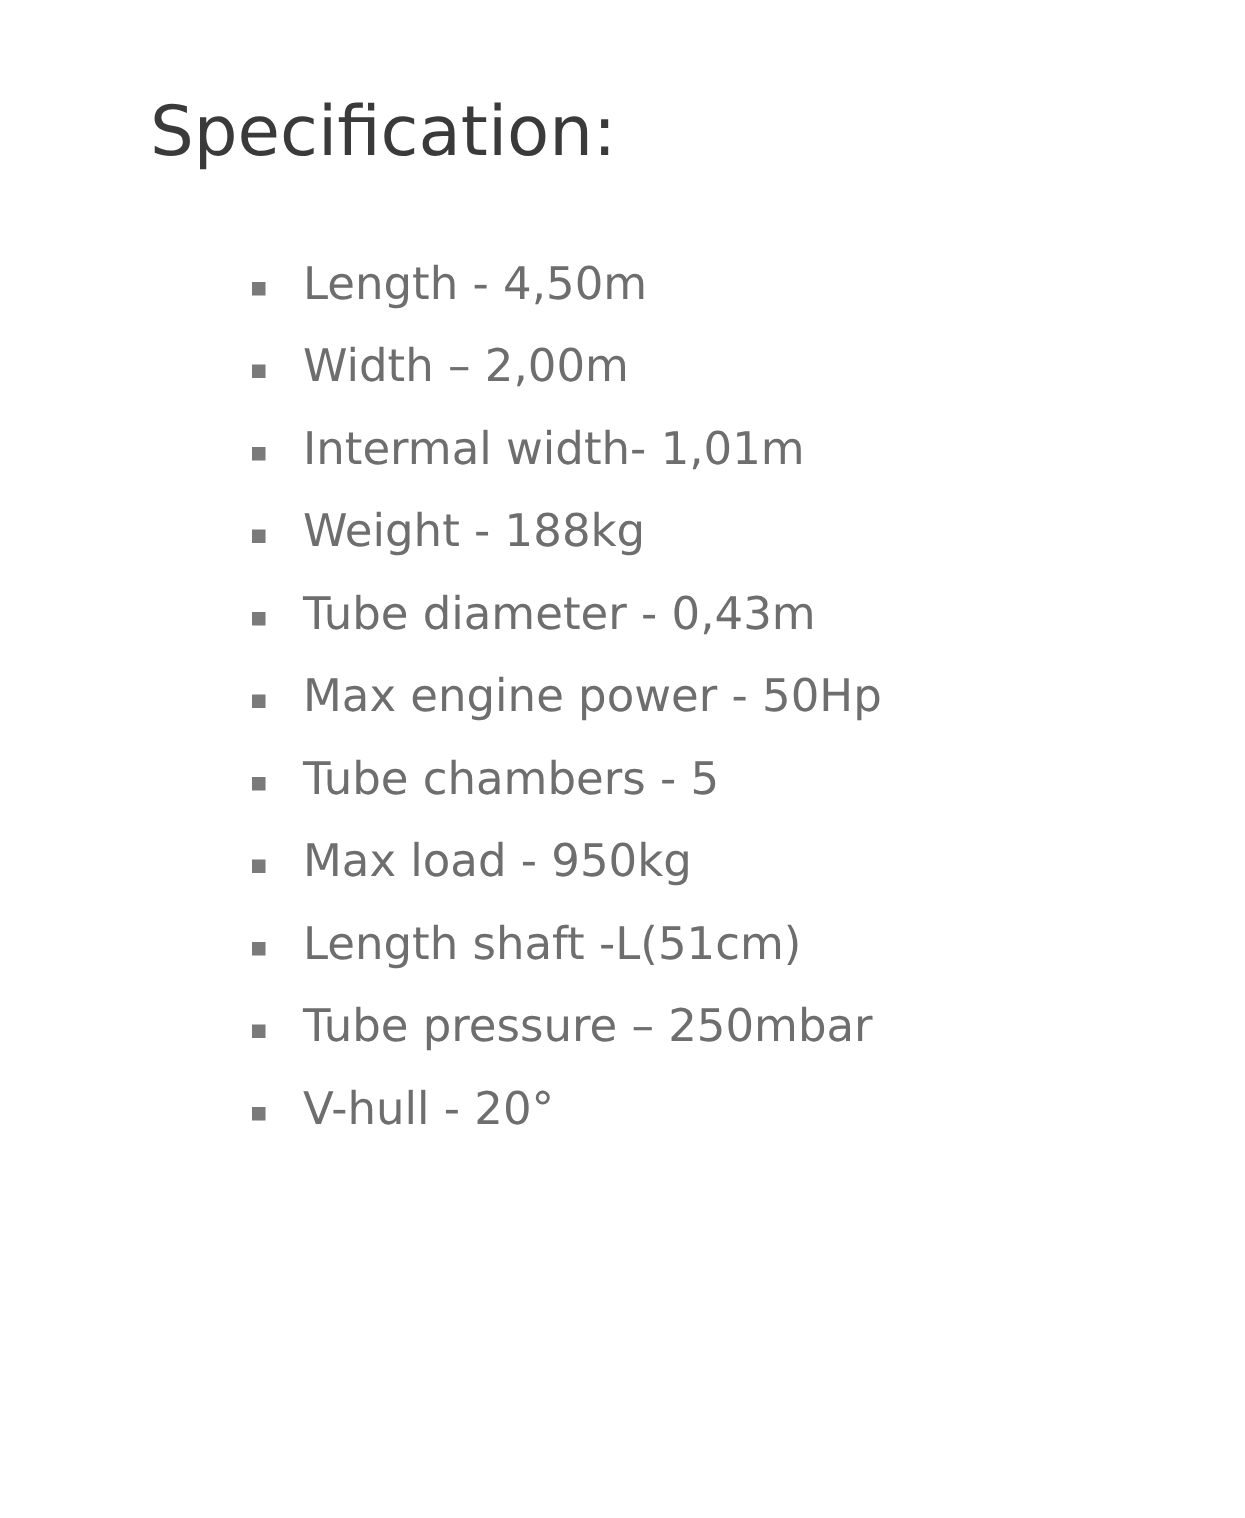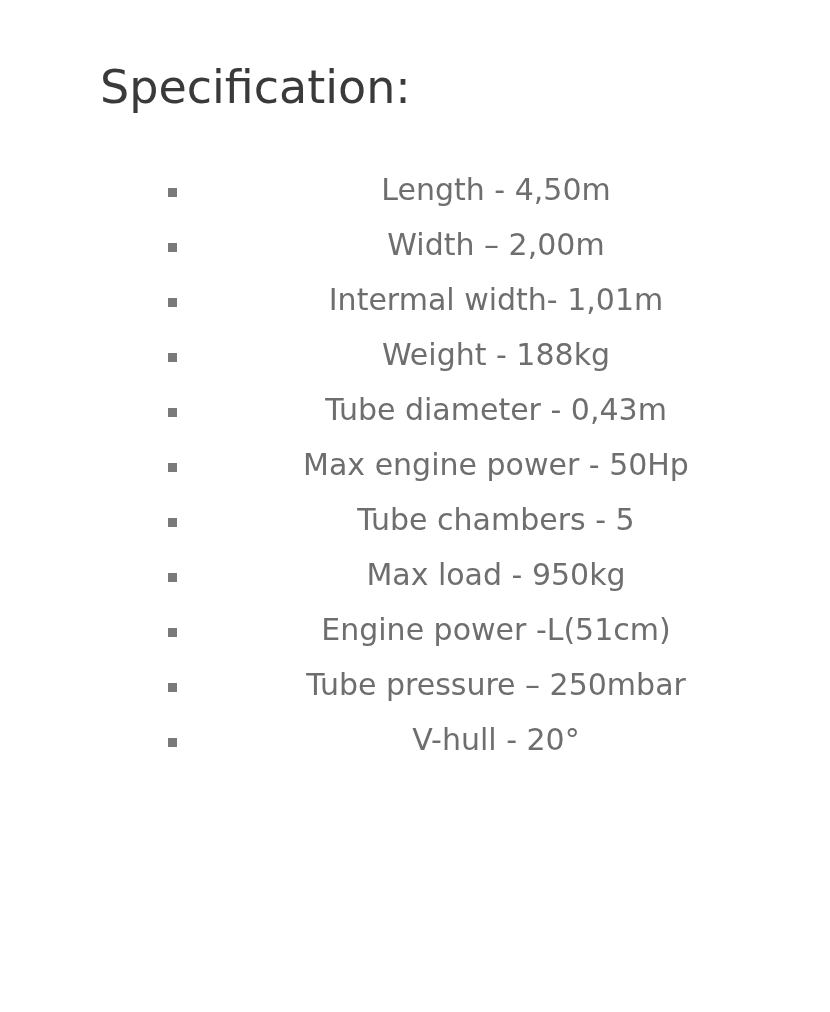--- a/index.html
+++ b/index.html
@@ -47,21 +47,20 @@
     position: absolute;
     left: 0;
     top: 13px;
     width: 9px;
     height: 9px;
     background: #7a7a7a;
     display: block;
   }
   .spec-item .txt {
     display: block;
-    text-align: center;
   }
 </style>
 </head>
 <body>
 
 <div class="page">
   <h1 class="spec-title">Specification:</h1>
   <ul class="spec-list">
     <li class="spec-item">
       <span class="bullet"></span>
@@ -90,21 +89,21 @@
     <li class="spec-item">
       <span class="bullet"></span>
       <span class="txt">Tube chambers - 5</span>
     </li>
     <li class="spec-item">
       <span class="bullet"></span>
       <span class="txt">Max load - 950kg</span>
     </li>
     <li class="spec-item">
       <span class="bullet"></span>
-      <span class="txt">Engine power -L(51cm)</span>
+      <span class="txt">Length shaft -L(51cm)</span>
     </li>
     <li class="spec-item">
       <span class="bullet"></span>
       <span class="txt">Tube pressure – 250mbar</span>
     </li>
     <li class="spec-item">
       <span class="bullet"></span>
       <span class="txt">V-hull - 20°</span>
     </li>
   </ul>

